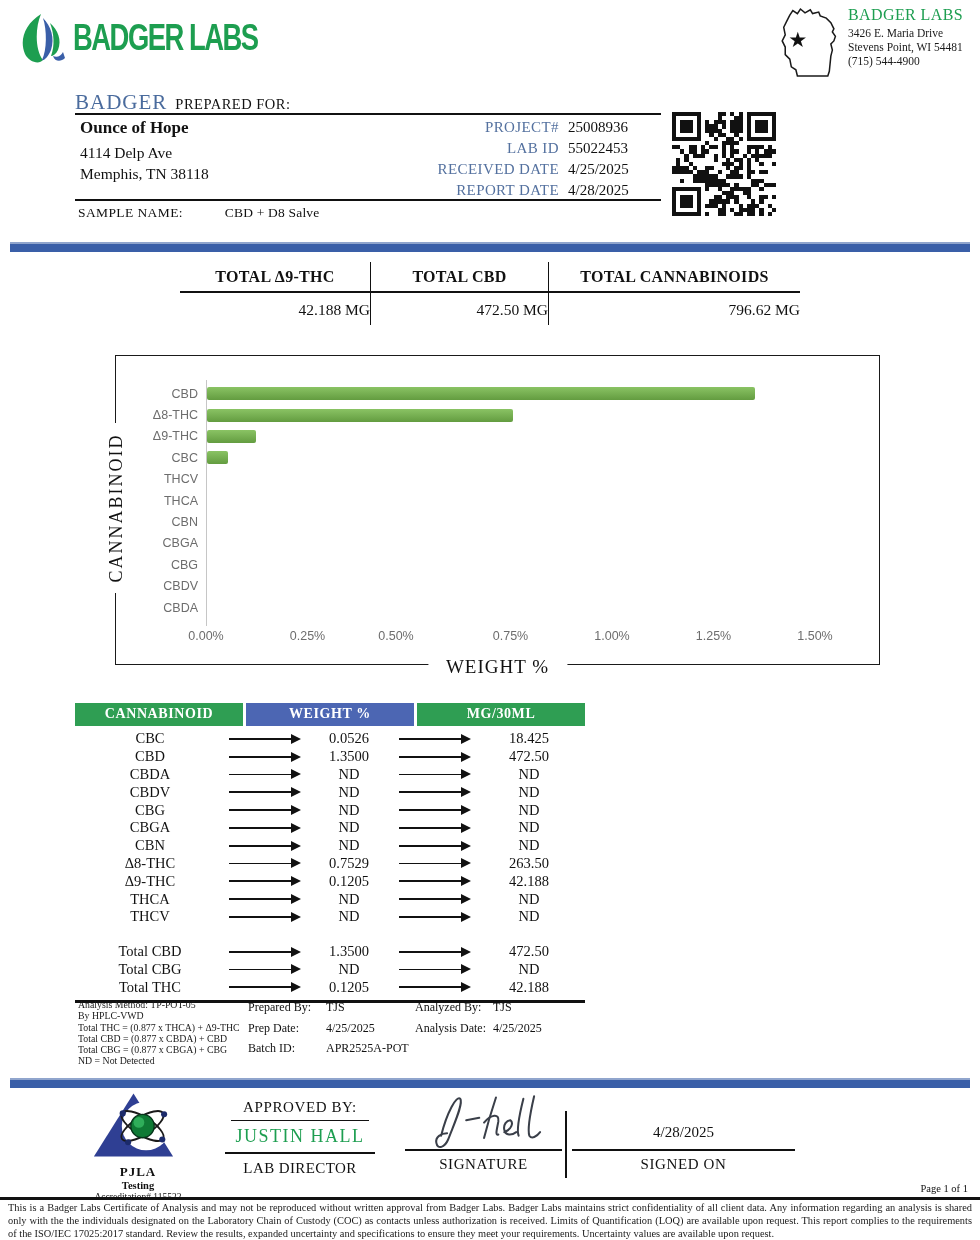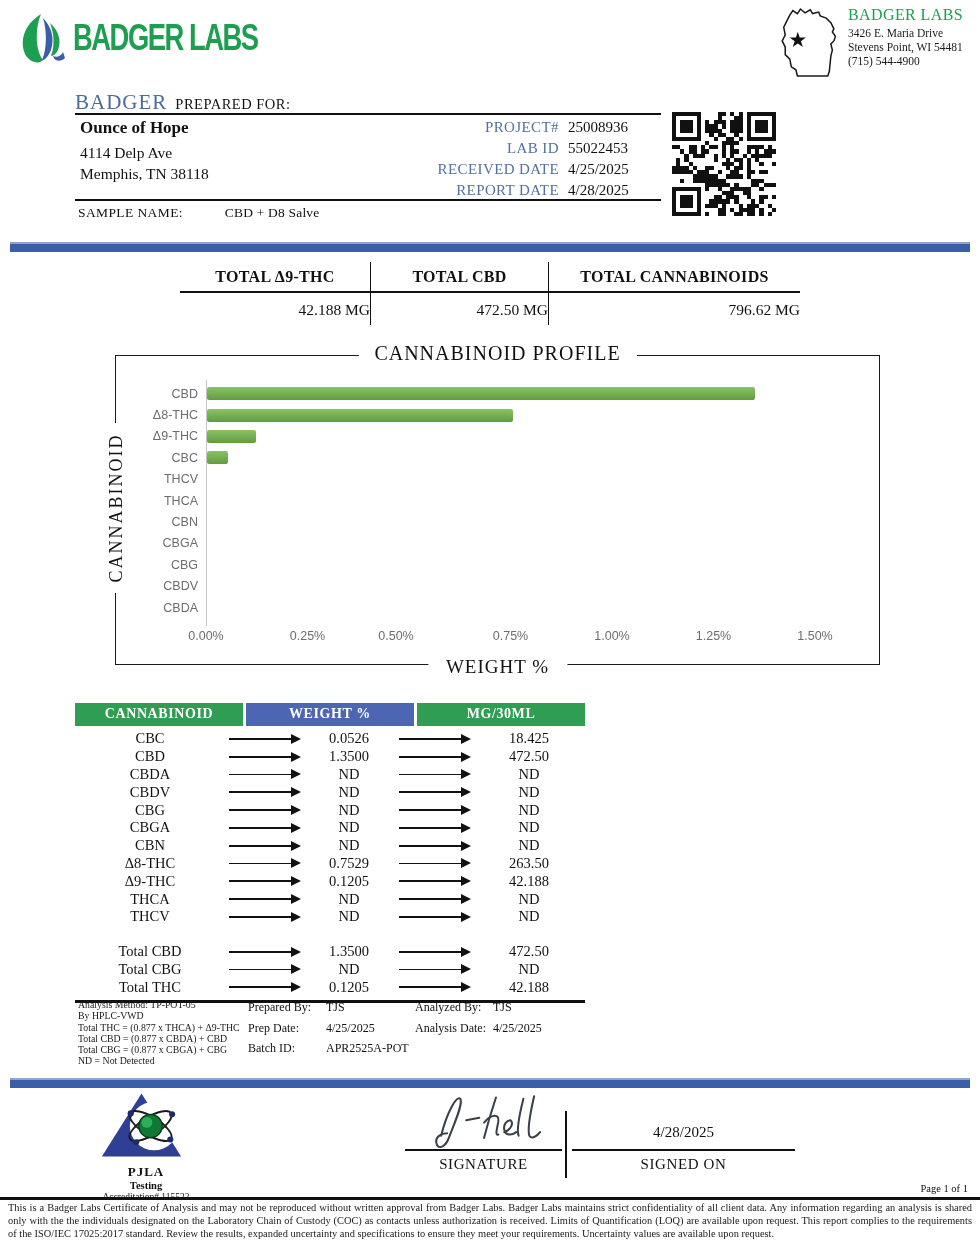--- a/index.html
+++ b/index.html
@@ -78,21 +78,21 @@
 
   
   .notes-left{position:absolute;left:78px;top:999px;width:190px;font-size:9.8px;line-height:11.3px;color:#1a1a1a;}
   .notes-mid{position:absolute;left:248px;top:1000px;font-size:12px;}
   .notes-right{position:absolute;left:415px;top:1000px;font-size:12px;}
   .n-row{display:flex;height:15.5px;margin-bottom:5px;}
   .n-label{width:72px;}
   .n-value{padding-left:6px;}
 
   
-  .pjla{position:absolute;left:80px;top:1090px;width:132px;text-align:center;}
+  .pjla{position:absolute;left:72px;top:1090px;width:132px;text-align:center;}
   .pjla svg{width:106px;height:72px;}
   .pjla-name{font-weight:bold;font-size:13px;letter-spacing:1px;margin-top:-2px;}
   .pjla-sub{font-weight:bold;font-size:10.5px;}
   .pjla-acc{font-size:9.5px;margin-top:1px;}
   .approved{position:absolute;left:225px;top:1099px;width:150px;text-align:center;}
   .ap-label{font-size:15px;letter-spacing:.6px;padding:0 0 4px;border-bottom:1.8px solid #111;margin:0 6px;}
   .ap-name{font-size:18px;color:#1d9e50;letter-spacing:1.5px;padding:5px 0 5px;border-bottom:2.6px solid #111;}
   .ap-title{font-size:15px;letter-spacing:.4px;padding-top:6px;}
   .sig-svg{position:absolute;left:420px;top:1088px;width:140px;height:62px;}
   .sig-line-l{position:absolute;left:405px;top:1149px;width:157px;height:1.8px;background:#111;}
@@ -407,21 +407,20 @@
   <div class="totals">
     <div class="tot-h">TOTAL Δ9-THC</div>
     <div class="tot-h vline">TOTAL CBD</div>
     <div class="tot-h vline">TOTAL CANNABINOIDS</div>
     <div class="tot-v">42.188 MG</div>
     <div class="tot-v vline">472.50 MG</div>
     <div class="tot-v vline">796.62 MG</div>
   </div>
 
   <div class="chart">
-    <div class="c-title">CANNABINOID PROFILE</div>
     <div class="c-ylab">CANNABINOID</div>
     <div class="c-axis"></div>
     <div class="c-rows">
         <div class="c-row">
           <div class="c-cat">CBD</div>
           <div class="c-bar" style="width: 548.1px;"></div>
         </div>
         <div class="c-row">
           <div class="c-cat">Δ8-THC</div>
           <div class="c-bar" style="width: 305.677px;"></div>
@@ -626,20 +625,25 @@
       <circle cx="38" cy="26" r="3.4" fill="#1c2b6b"></circle>
       <circle cx="84" cy="27" r="3.4" fill="#1c2b6b"></circle>
       <circle cx="44" cy="58" r="3.4" fill="#1c2b6b"></circle>
       <circle cx="82" cy="55" r="3.4" fill="#1c2b6b"></circle>
     </svg>
     <div class="pjla-name">PJLA</div>
     <div class="pjla-sub">Testing</div>
     <div class="pjla-acc">Accreditation# 115522</div>
   </div>
 
+  <div class="approved">
+    <div class="ap-label">APPROVED BY:</div>
+    <div class="ap-name">JUSTIN HALL</div>
+    <div class="ap-title">LAB DIRECTOR</div>
+  </div>
 
   <svg class="sig-svg" viewBox="0 0 110 52">
     <g fill="none" stroke="#3a3f49" stroke-width="1.7" stroke-linecap="round">
       <path d="M14,40 C19,20 27,6 30,9 C33,13 24,32 20,43 C17,50 11,52 10,46 C9,41 14,38 19,38"></path>
       <path d="M35,27 L46,25"></path>
       <path d="M60,8 C56,20 52,34 50,42"></path>
       <path d="M50,29 C56,22 63,21 62,28 C61,34 59,40 62,39"></path>
       <path d="M67,37 C73,35 75,29 72,27 C69,27 66,31 67,35 C68,40 73,40 77,37"></path>
       <path d="M83,9 C80,21 77,35 79,40"></path>
       <path d="M92,7 C89,20 86,34 88,40 C90,43 94,41 97,37"></path>

